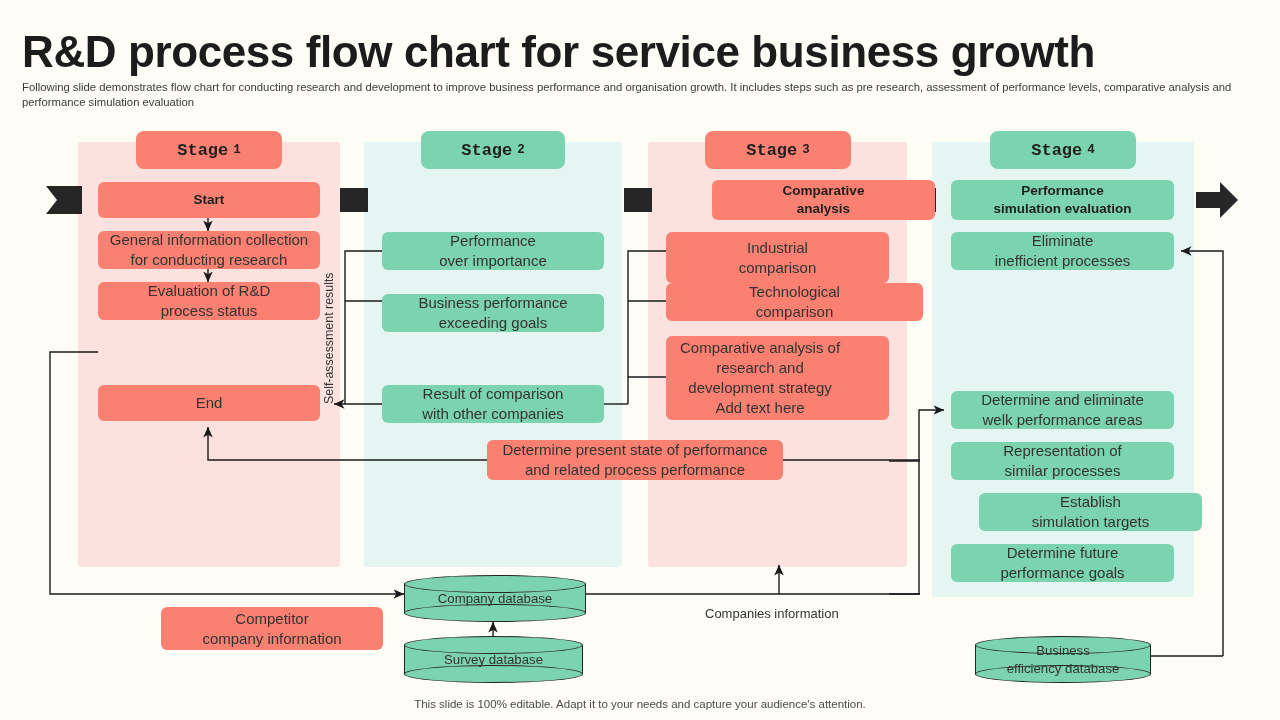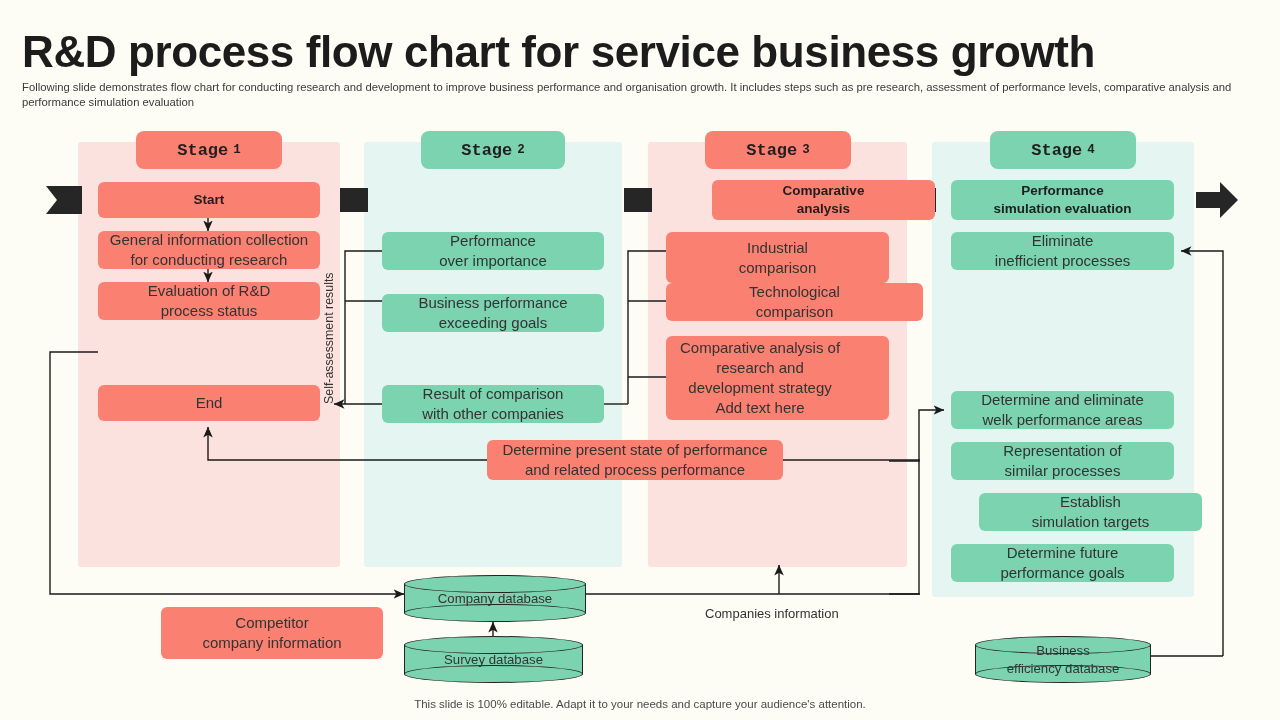--- a/index.html
+++ b/index.html
@@ -203,21 +203,21 @@
 similar processes</div>
   <div class="box mint-b" style="left:951px;top:391px;width:223px;height:38px;">Determine and eliminate
 welk performance areas</div>
   <div class="box mint-b" style="left:951px;top:493px;width:223px;height:38px;margin-left:28px;">Establish
 simulation targets</div>
   <div class="box mint-b" style="left:951px;top:544px;width:223px;height:38px;">Determine future
 performance goals</div>
 
   <div class="box salmon" style="left:487px;top:440px;width:296px;height:40px;">Determine present state of performance
 and related process performance</div>
-  <div class="box salmon" style="left:161px;top:607px;width:222px;height:52px;">Competitor
+  <div class="box salmon" style="left:161px;top:607px;width:222px;height:43px;">Competitor
 company information</div>
 
   <div class="cyl" style="left:404px;top:575px;width:182px;height:47px;">
     <div class="body"></div>
     <div class="bottom"></div>
     <div class="top"></div>
     <div class="lbl">Company database</div>
   </div>
 
   <div class="cyl" style="left:404px;top:636px;width:179px;height:47px;">

